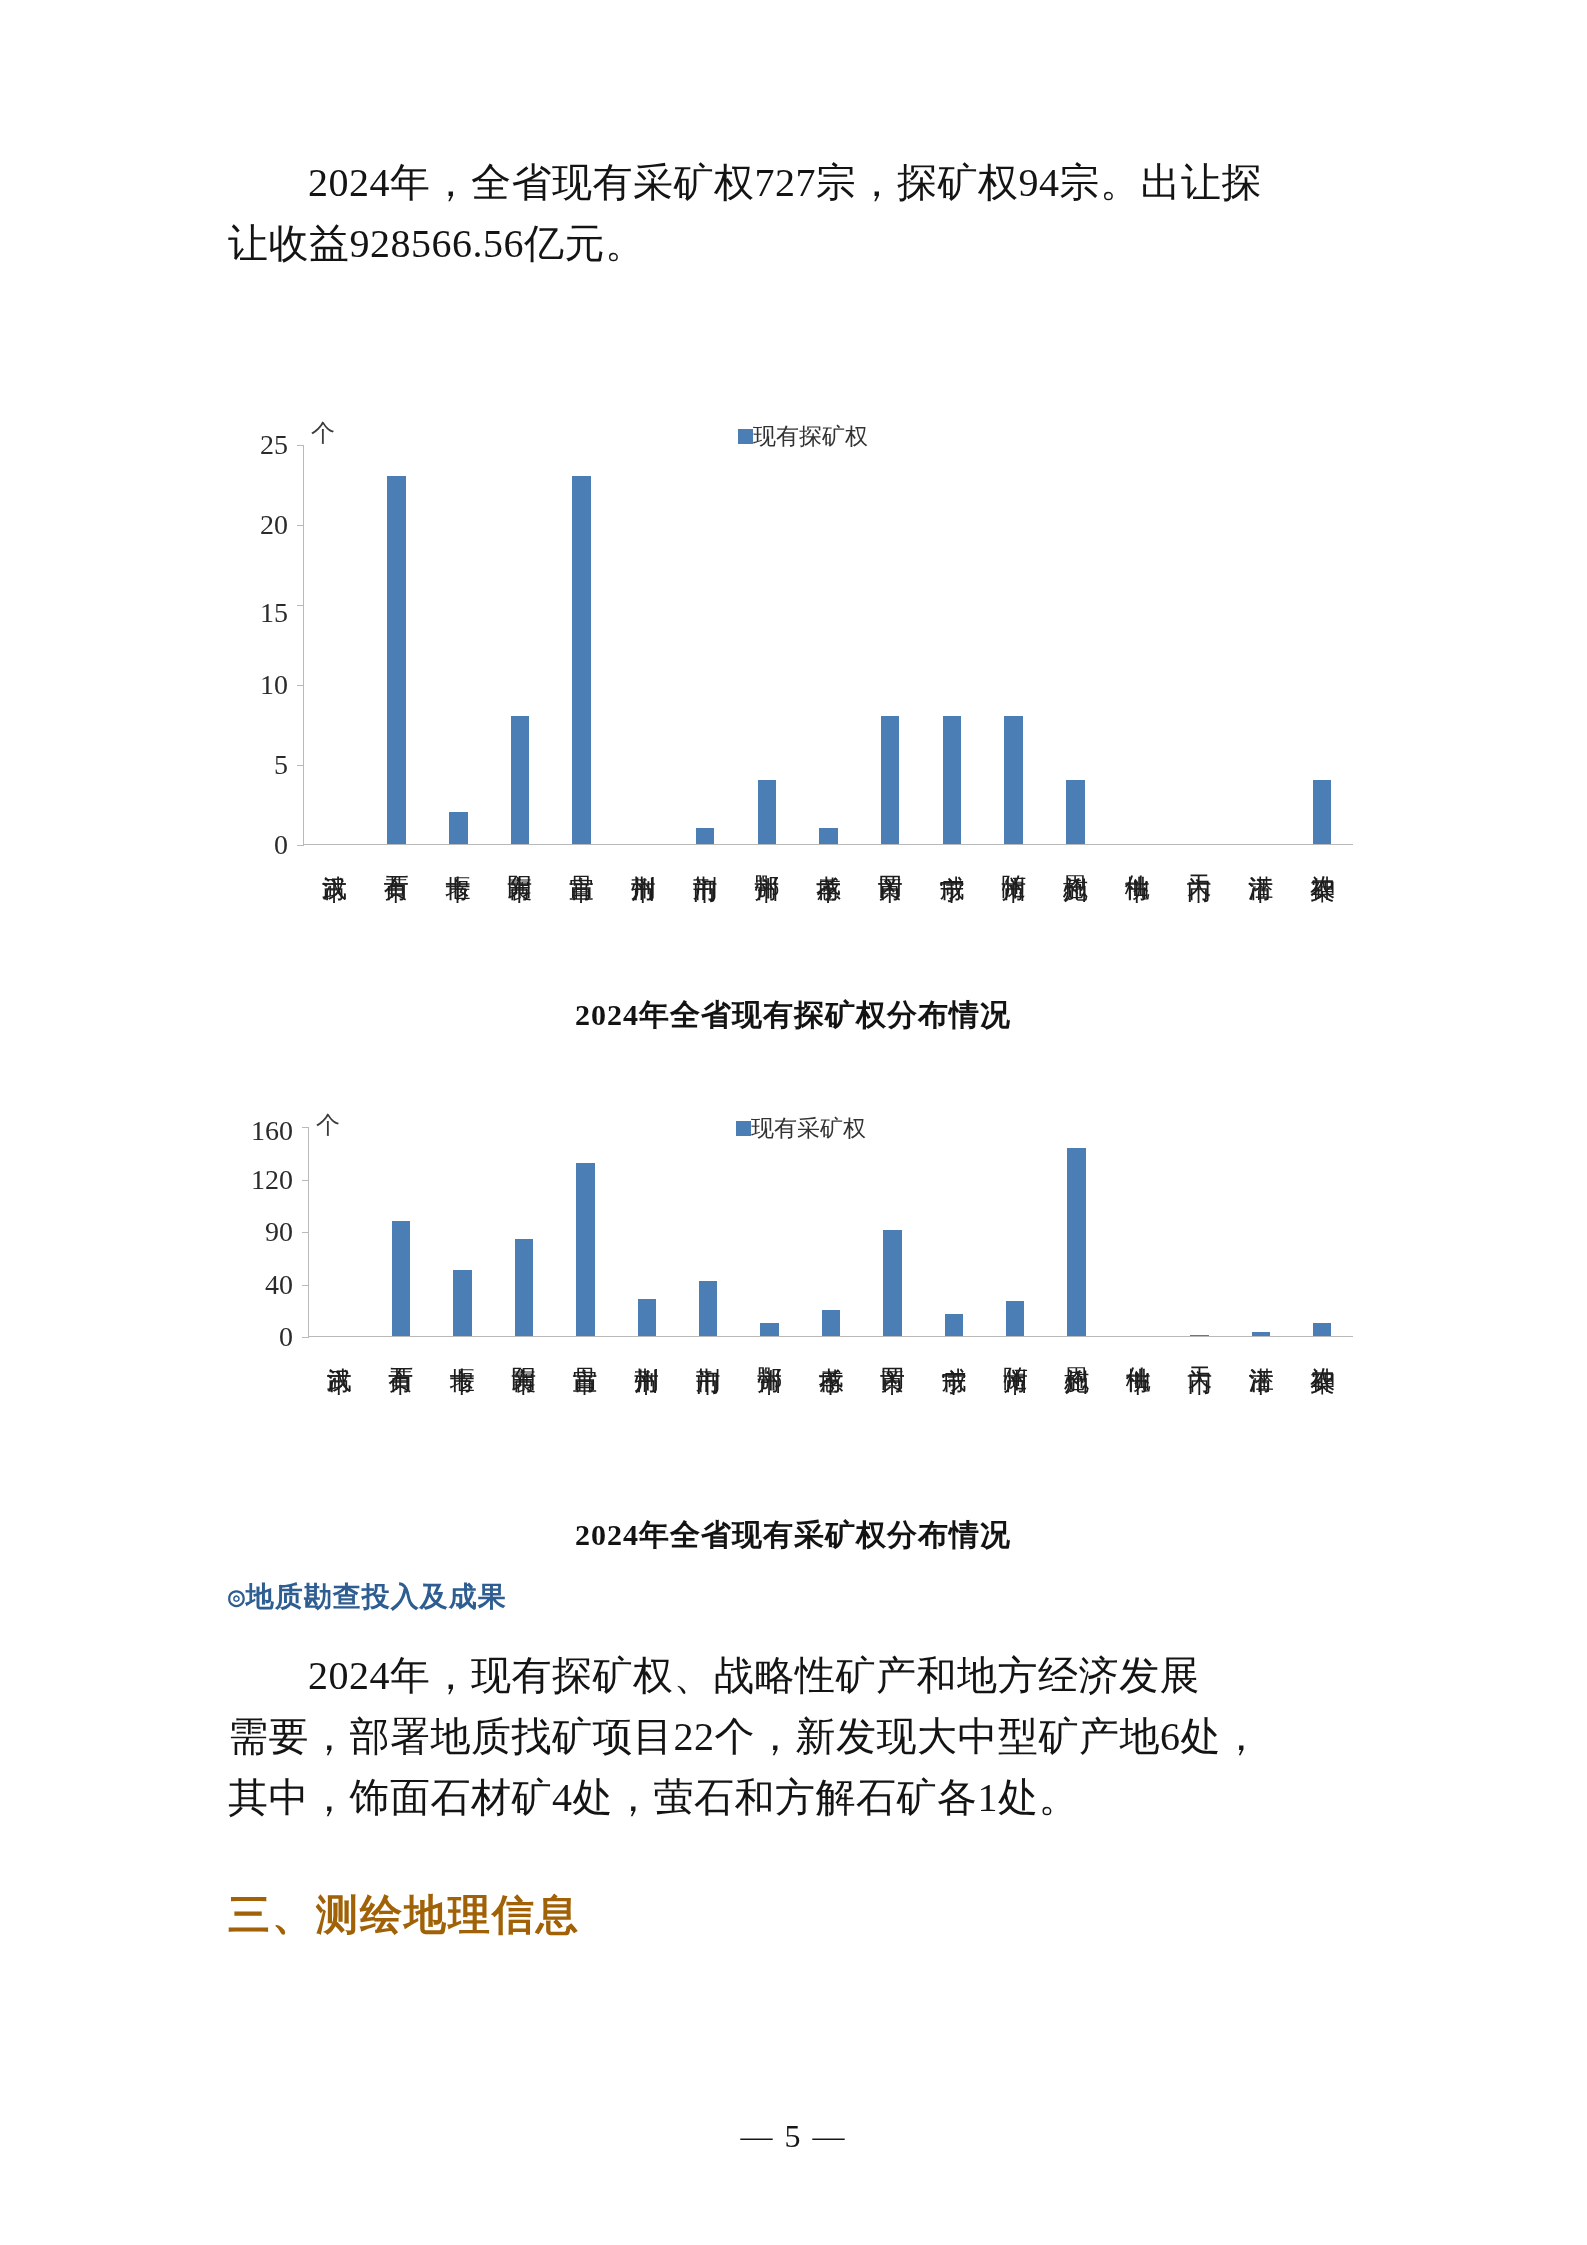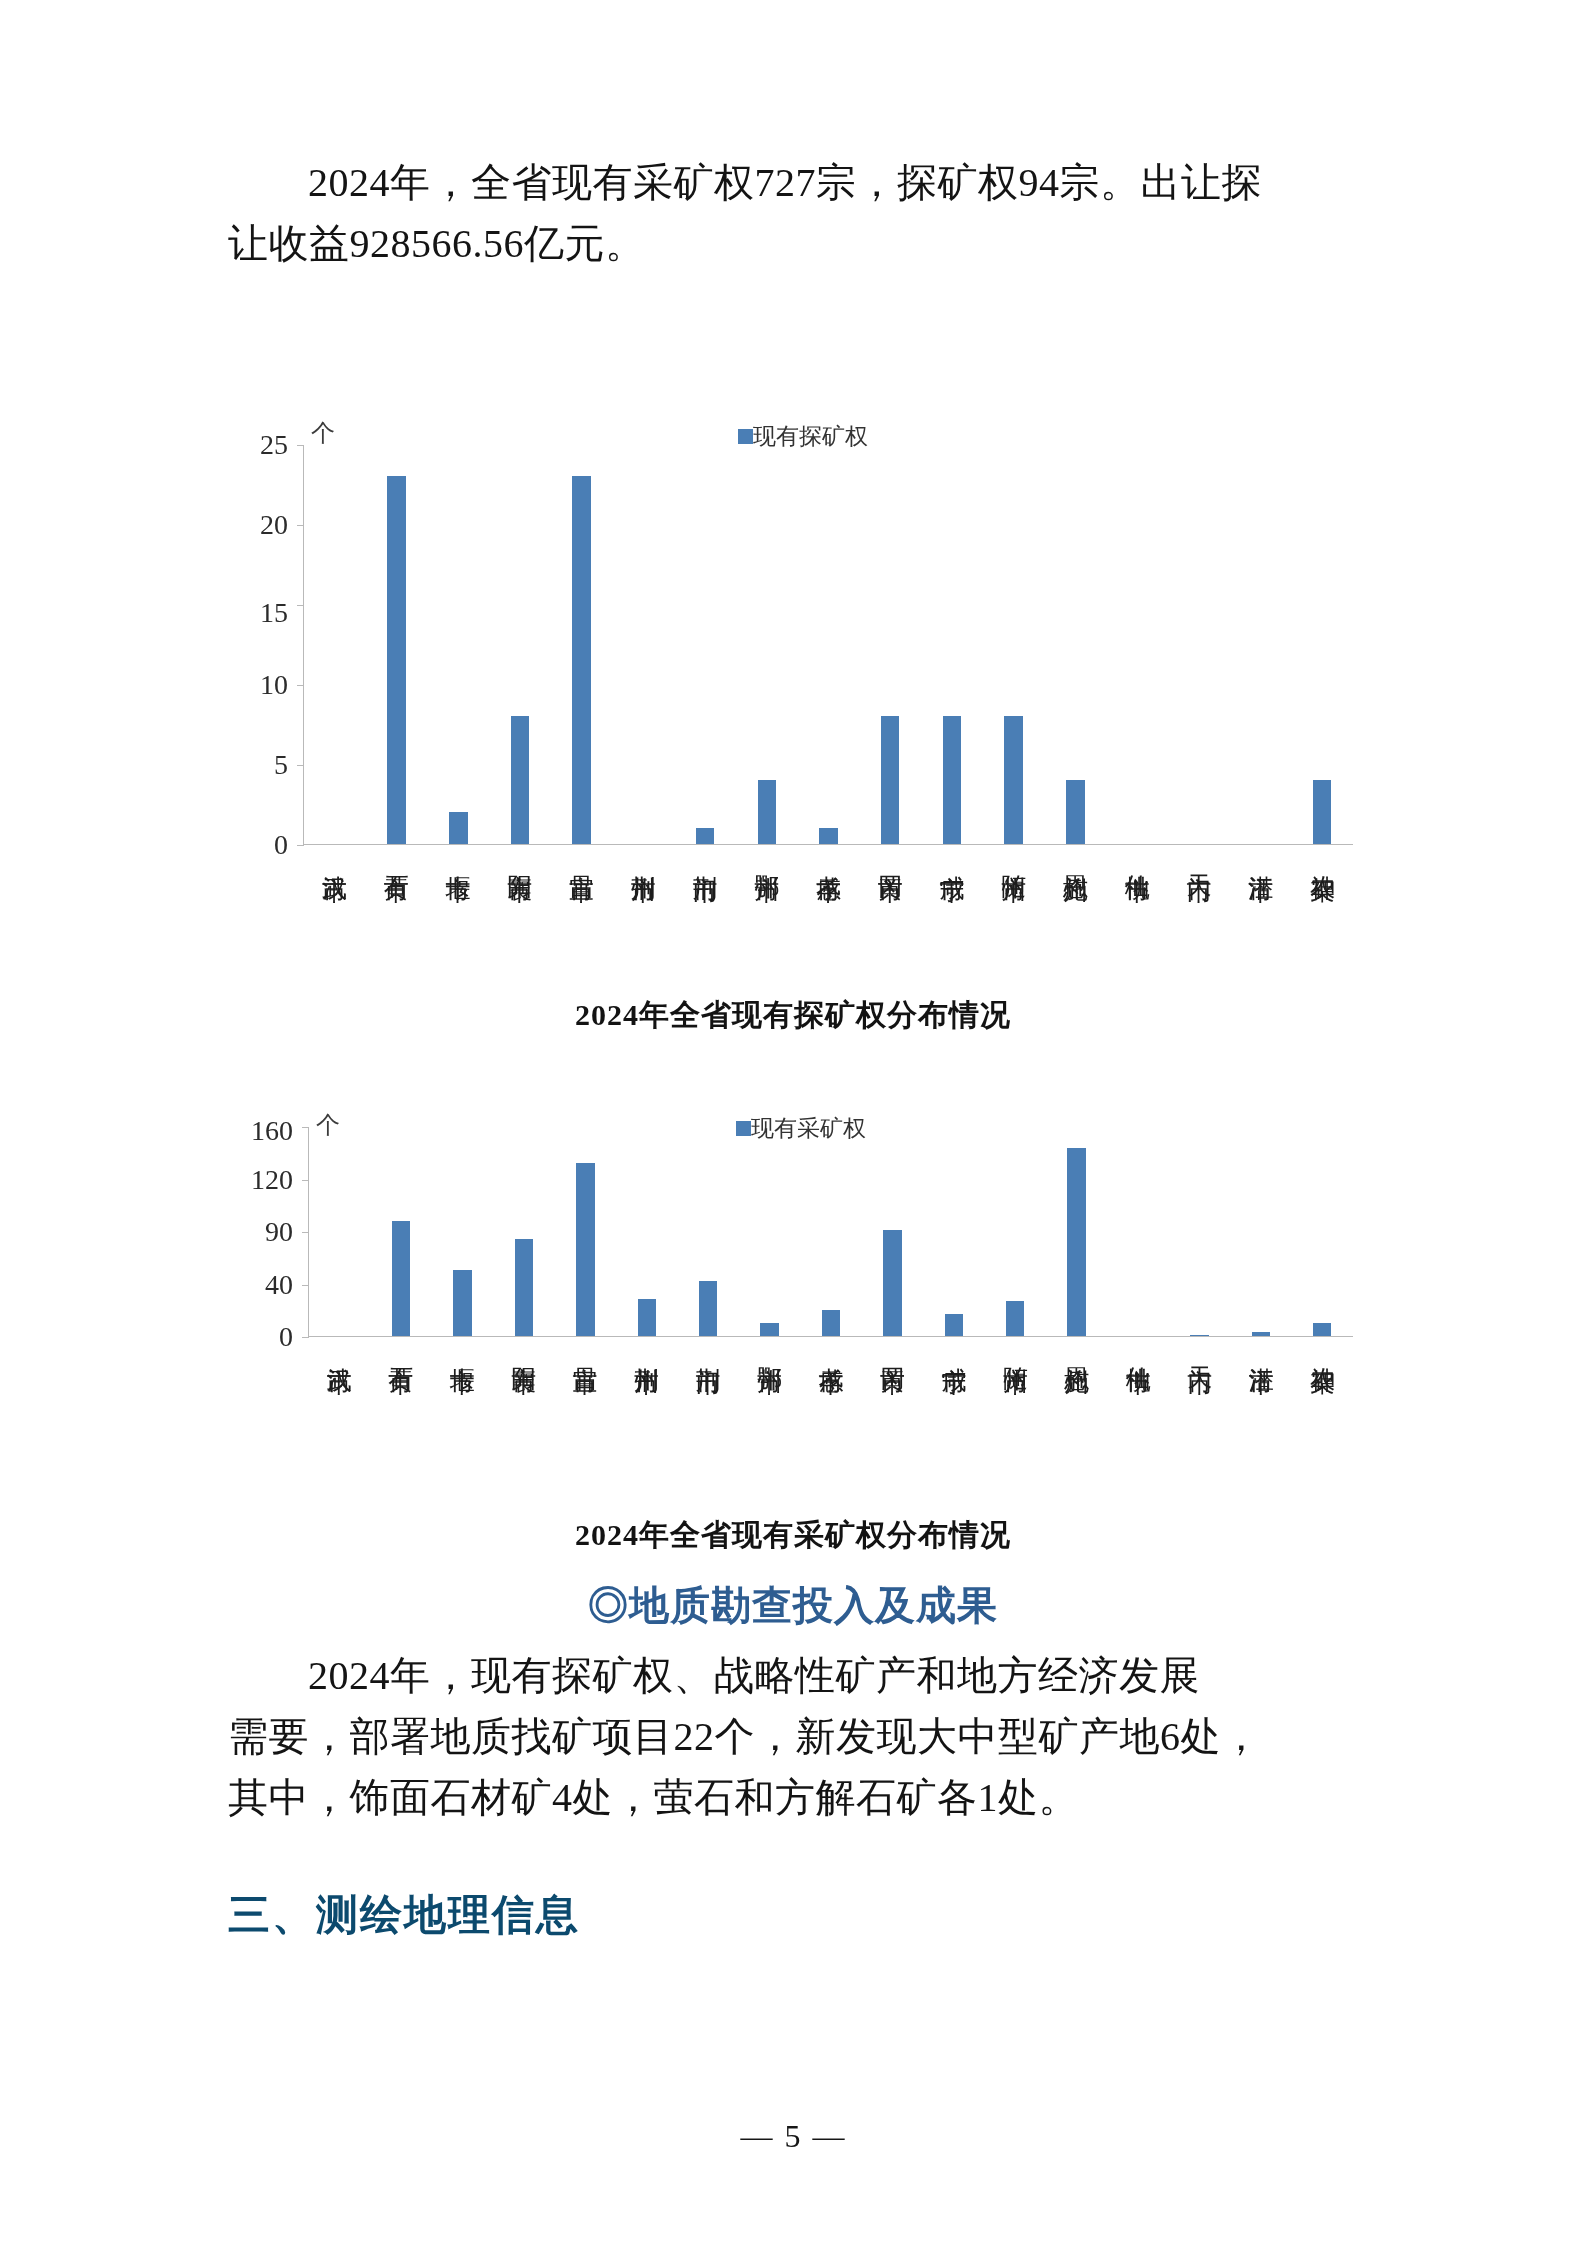--- a/index.html
+++ b/index.html
@@ -36,32 +36,31 @@
     text-align: justify;
     text-justify: inter-ideograph;
     letter-spacing: 0.5px;
     color: #141414;
     margin: 0;
   }
   .para .ind { display: inline-block; width: 80px; }
 
   
   .h-sub {
-    font-family: Liberation Serif, serif;
-    font-size: 40px;
+    font-family: Liberation Mono, monospace;
+    font-size: 28px;
     color: #2e5d91;
     font-weight: bold;
     letter-spacing: 1px;
     margin: 0;
-    text-align: center;
   }
   .h-main {
     font-family: "Liberation Sans", "DejaVu Sans", sans-serif;
     font-size: 42px;
-    color: #0c4a6e;
+    color: #a16207;
     font-weight: bold;
     letter-spacing: 2px;
     margin: 0;
   }
 
   
   .chart-block { position: relative; }
   .chart {
     position: relative;
     box-sizing: border-box;

